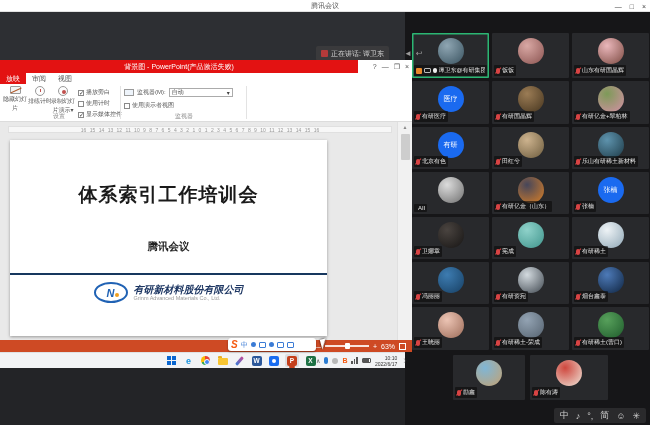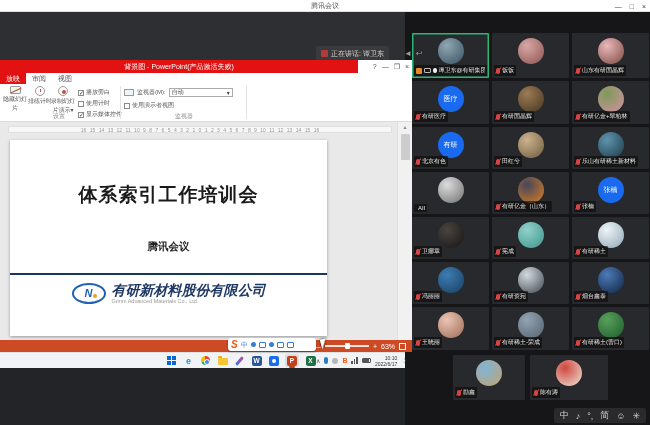--- a/index.html
+++ b/index.html
@@ -55,21 +55,21 @@
   #slide{position:absolute;left:10px;top:18px;width:317px;height:196px;background:#fff;box-shadow:0 1px 3px rgba(0,0,0,.35);}
   #slide .stitle{position:absolute;left:0;right:0;top:42px;text-align:center;font-size:19px;font-weight:bold;color:#1a1a1a;letter-spacing:1px;}
   #slide .sco{position:absolute;left:0;right:0;top:100px;text-align:center;font-size:10.5px;font-weight:bold;color:#222;}
   #slide .sdate{position:absolute;left:0;right:0;top:119px;text-align:center;font-size:7.5px;font-weight:bold;color:#222;text-decoration:underline;}
   #slide .srule{position:absolute;left:0;right:0;top:133px;height:2px;background:#17375e;}
   #slide .slogo{position:absolute;left:0;right:0;top:142px;display:flex;justify-content:center;align-items:center;gap:6px;}
   .ellipse{width:34px;height:21px;border:2px solid #2062b4;border-radius:50%;display:flex;align-items:center;justify-content:center;position:relative;background:#fff;flex:none;}
   .ellipse .n{font-size:11px;font-weight:bold;font-style:italic;color:#2062b4;}
   .ellipse::after{content:"";position:absolute;right:7px;bottom:4px;width:4px;height:4px;border-radius:50%;background:#f0a020;}
   .lgtxt{display:flex;flex-direction:column;line-height:1.15;}
-  .lgcn{font-size:14px;font-weight:bold;font-style:italic;color:#1f3864;}
+  .lgcn{font-size:10px;font-weight:bold;font-style:italic;color:#1f3864;}
   .lgen{font-size:5.5px;color:#999;}
 
   #ppt-scroll{position:absolute;left:397px;top:62px;width:15px;height:218px;background:#f1f1f1;border-left:1px solid #e0e0e0;}
   #ppt-scroll .arr{display:block;text-align:center;font-size:5px;color:#888;margin-top:2px;}
   #ppt-scroll .thumb{position:absolute;left:3px;top:12px;width:9px;height:26px;background:#cdcdcd;border-radius:1px;}
 
   #ppt-status{position:absolute;left:0;top:280px;width:412px;height:12px;background:#ce4a24;display:flex;align-items:center;justify-content:flex-end;gap:4px;padding-right:6px;color:#fff;font-size:7px;}
   #ppt-status .track{width:44px;height:2px;background:rgba(255,255,255,.85);position:relative;}
   #ppt-status .knob{position:absolute;left:20px;top:-2px;width:5px;height:6px;background:#fff;border-radius:1px;}
   #ppt-status .fit{width:7px;height:7px;border:1px solid #fff;}

